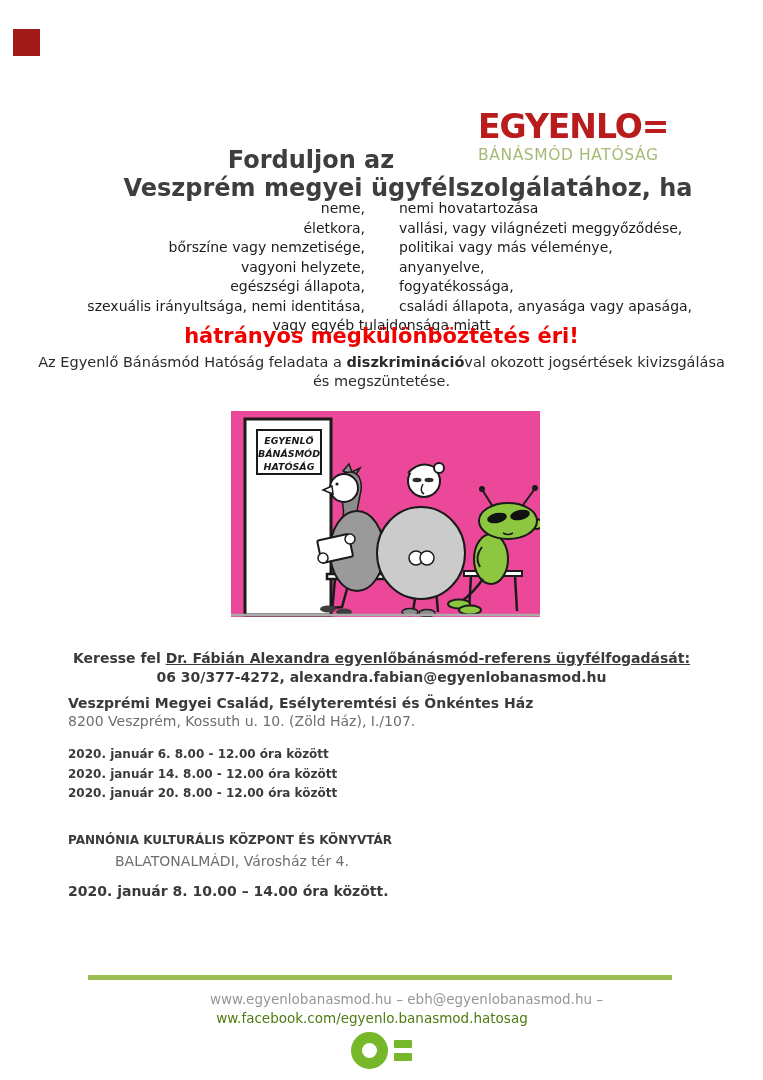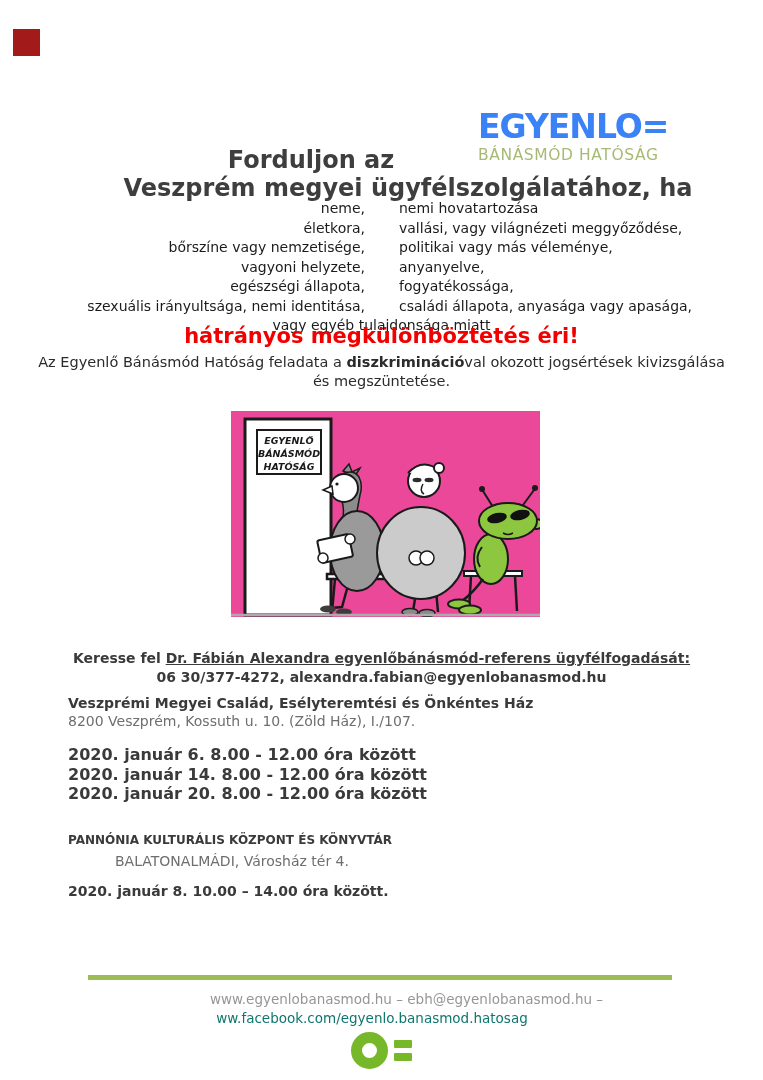--- a/index.html
+++ b/index.html
@@ -2,21 +2,21 @@
 <html><head>
 <meta charset="utf-8">
 <style>
   html,body{margin:0;padding:0;background:#ffffff;}
   #page{position:relative;width:763px;height:1080px;background:#ffffff;overflow:hidden;
         font-family:"DejaVu Sans","Liberation Sans",sans-serif;color:#1b1b1b;}
 
   .marker{position:absolute;left:13px;top:29px;width:27px;height:27px;background:#a31a1a;}
 
   .logo{position:absolute;left:478px;top:110px;text-align:left;}
-  .logo-title{font-weight:bold;font-size:33px;line-height:1;color:#3b82f6;letter-spacing:-1px;}
+  .logo-title{font-weight:bold;font-size:33px;line-height:1;color:#b91c1c;letter-spacing:-1px;}
   .logo-sub{font-size:15.5px;color:#a6ba74;letter-spacing:0.6px;margin-top:3px;}
 
   .h1a{position:absolute;top:146px;left:0;width:622px;text-align:center;
        font-weight:bold;font-size:24px;color:#3e3e3e;}
   .h1b{position:absolute;top:174px;left:45px;width:726px;text-align:center;
        font-weight:bold;font-size:24px;color:#3e3e3e;}
 
   .grounds{position:absolute;top:199px;left:0;width:763px;font-size:14px;line-height:19.5px;color:#1b1b1b;}
   .grow{display:flex;align-items:center;}
   .gl{width:365px;text-align:right;white-space:nowrap;}
@@ -34,33 +34,33 @@
   .cartoon svg{display:block;}
 
   .c1{position:absolute;top:650px;left:0;width:763px;text-align:center;
       font-weight:bold;font-size:14px;color:#3a3a3a;}
   .c1 .u{text-decoration:underline;}
   .c2{position:absolute;top:669px;left:0;width:763px;text-align:center;
       font-weight:bold;font-size:14px;color:#3a3a3a;}
 
   .v1name{position:absolute;left:68px;top:695px;font-weight:bold;font-size:14px;color:#3a3a3a;}
   .v1addr{position:absolute;left:68px;top:713px;font-size:14px;color:#6e6e6e;}
-  .v1dates{position:absolute;left:68px;top:745px;font-weight:bold;font-size:16px;line-height:19.5px;color:#3a3a3a;}
+  .v1dates{position:absolute;left:68px;top:745px;font-weight:bold;font-size:12px;line-height:19.5px;color:#3a3a3a;}
 
   .v2name{position:absolute;left:68px;top:833px;font-weight:bold;font-size:12px;color:#3a3a3a;}
   .v2addr{position:absolute;left:115px;top:853px;font-size:14px;color:#6e6e6e;}
   .v2date{position:absolute;left:68px;top:883px;font-weight:bold;font-size:14px;color:#3a3a3a;}
 
   .slogan{position:absolute;top:923px;left:0;width:763px;text-align:center;
           font-weight:bold;font-size:27px;color:#e30000;}
 
   .rule{position:absolute;left:88px;top:975px;width:584px;height:5px;background:#9cbd55;}
 
   .f1{position:absolute;top:991px;left:0;width:763px;text-align:center;font-size:13.5px;color:#969696;margin-left:25px;}
-  .f2{position:absolute;top:1010px;left:0;width:744px;text-align:center;font-size:13.5px;color:#0f766e;}
+  .f2{position:absolute;top:1010px;left:0;width:744px;text-align:center;font-size:13.5px;color:#4d7c0f;}
 
   .omark{position:absolute;top:1030px;left:0;width:763px;height:40px;
          display:flex;justify-content:center;align-items:center;gap:6px;}
   .oring{width:15px;height:15px;border:11px solid #76b82a;border-radius:50%;}
   .obars{display:flex;flex-direction:column;gap:5px;}
   .obar{width:18px;height:8px;background:#76b82a;border-radius:1px;}
 </style>
 </head>
 <body>
 

